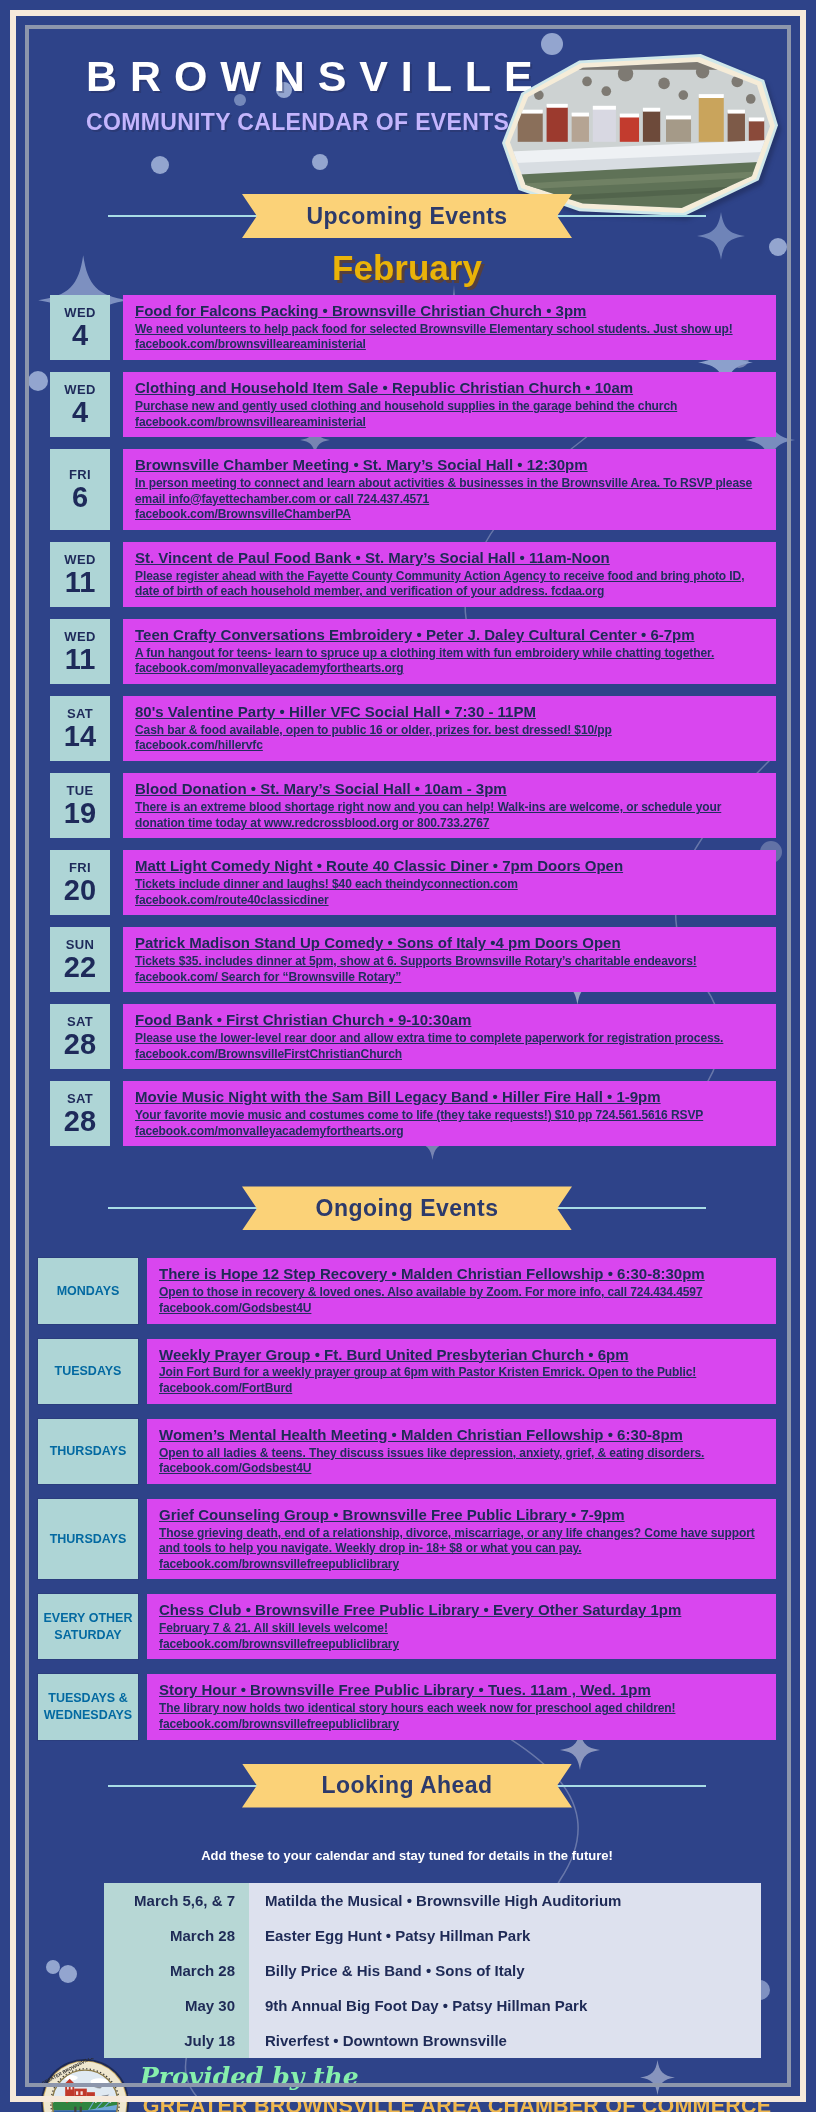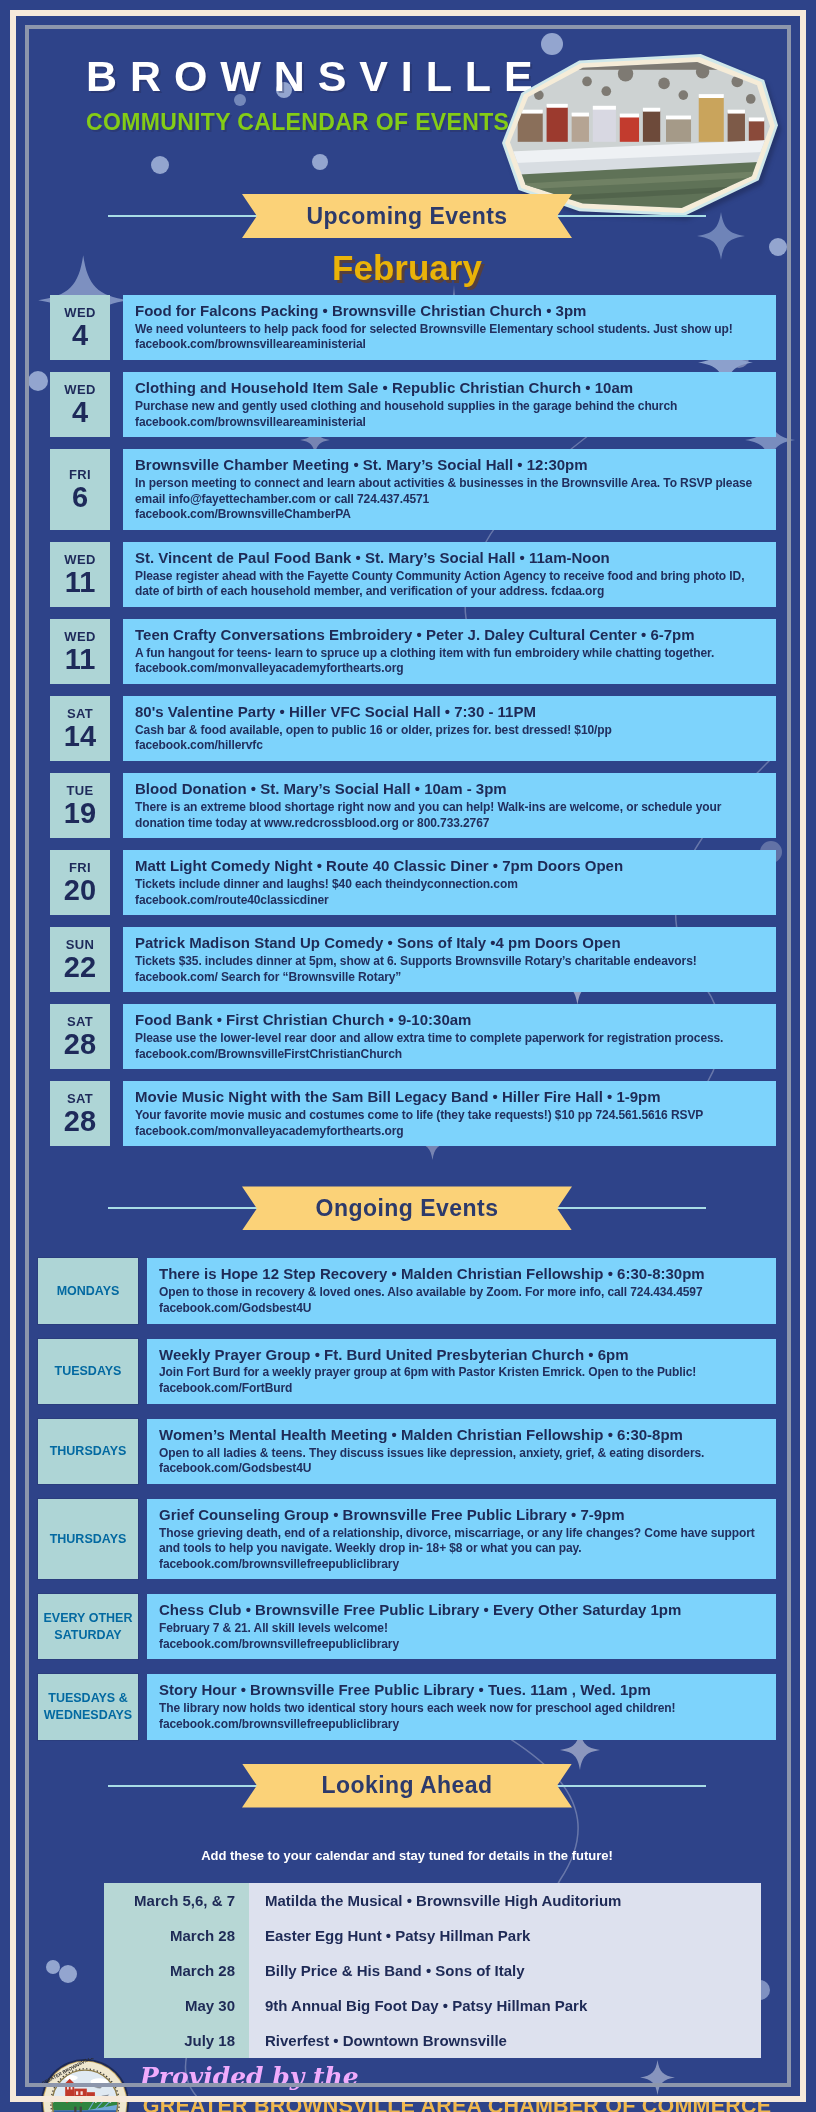--- a/index.html
+++ b/index.html
@@ -16,21 +16,21 @@
   #decor{position:absolute;inset:0;z-index:1;}
   
   .content{position:relative;z-index:2;padding:36px 40px 0 38px;}
   
   .header-row{position:relative;height:148px;margin-left:40px;}
   .logo-title{
     font-size:43px;font-weight:800;color:#fff;letter-spacing:.30em;
     margin:16px 0 0 8px;text-shadow:2px 2px 0 rgba(35,40,80,.35);
   }
   .logo-sub{
-    font-size:23px;font-weight:800;color:#84cc16;letter-spacing:.015em;
+    font-size:23px;font-weight:800;color:#c4b5fd;letter-spacing:.015em;
     margin:8px 0 0 8px;text-shadow:2px 2px 0 rgba(35,40,80,.3);
   }
   .photo-wrap{
     position:absolute;right:-2px;top:2px;width:276px;height:162px;
     filter:drop-shadow(3px 4px 2px rgba(20,25,55,.35));
   }
   .hex1{width:100%;height:100%;background:#cfe8ea;
     clip-path:polygon(0% 55%,7% 24%,28% 4%,72% 0%,95% 16%,100% 44%,93% 78%,66% 100%,28% 97%,6% 84%);}
   .hex2{position:absolute;inset:3px;background:#f5ecd8;
     clip-path:polygon(0% 55%,7% 24%,28% 4%,72% 0%,95% 16%,100% 44%,93% 78%,66% 100%,28% 97%,6% 84%);}
@@ -62,22 +62,22 @@
   }
   .date-day{font-size:13px;font-weight:800;color:#1e2a5a;letter-spacing:.03em;}
   .date-num{font-size:29px;font-weight:800;color:#1e2a5a;line-height:1.0;margin-top:1px;}
   .label-box{
     width:100px;flex:0 0 100px;margin-right:9px;background:#aed5d6;
     box-shadow:0 0 0 1px rgba(34,47,94,.28);
     display:flex;align-items:center;justify-content:center;text-align:center;
     font-size:12.5px;font-weight:800;color:#0369a1;line-height:1.35;padding:2px 4px;box-sizing:border-box;
   }
   .event-card{
-    flex:1;background:#7dd3fc;padding:7px 12px 7px 12px;box-sizing:border-box;
-    display:flex;flex-direction:column;justify-content:center;
+    flex:1;background:#d946ef;padding:7px 12px 7px 12px;box-sizing:border-box;
+    display:flex;flex-direction:column;justify-content:center;text-decoration:underline;
   }
   .event-title{font-size:15px;font-weight:800;color:#1e2a56;line-height:1.26;}
   .event-desc{font-size:12px;font-weight:600;color:#222f5e;line-height:1.3;letter-spacing:-.1px;margin-top:1px;}
   .event-link{font-size:12px;font-weight:600;color:#222f5e;line-height:1.3;letter-spacing:-.1px;}
   
   #ongoing-ribbon{margin-top:40px;}
   #looking-ribbon{margin-top:24px;}
   .la-note{text-align:center;font-size:13px;font-weight:800;color:#fff;margin-top:40px;}
   .la-table{width:657px;margin:20px auto 0 66px;display:flex;flex-direction:column;}
   .la-row{display:flex;height:35px;}
@@ -88,21 +88,21 @@
   .la-event{
     flex:1;background:#dde1ee;display:flex;align-items:center;padding-left:16px;
     font-size:15px;font-weight:800;color:#1e2a56;
   }
   
   .footer{position:relative;margin-top:6px;height:100px;}
   .seal{position:absolute;left:2px;top:-6px;width:90px;height:90px;}
   .footer-text{margin-left:100px;text-align:center;}
   .provided{
     font-family:"DejaVu Serif",serif;font-style:italic;font-weight:700;
-    color:#f0abfc;font-size:25px;text-align:left;padding-left:2px;line-height:1.05;
+    color:#86efac;font-size:25px;text-align:left;padding-left:2px;line-height:1.05;
   }
   .org-line{font-size:21.5px;font-weight:800;color:#f0b84f;letter-spacing:.01em;margin-top:4px;white-space:nowrap;}
 </style>
 </head>
 <body>
 
 <svg id="decor" width="816" height="2112" viewBox="0 0 816 2112">
   <defs>
     <path id="spark" d="M50 0 C55 34 66 45 100 50 C66 55 55 66 50 100 C45 66 34 55 0 50 C34 45 45 34 50 0 Z"></path>
   </defs>

